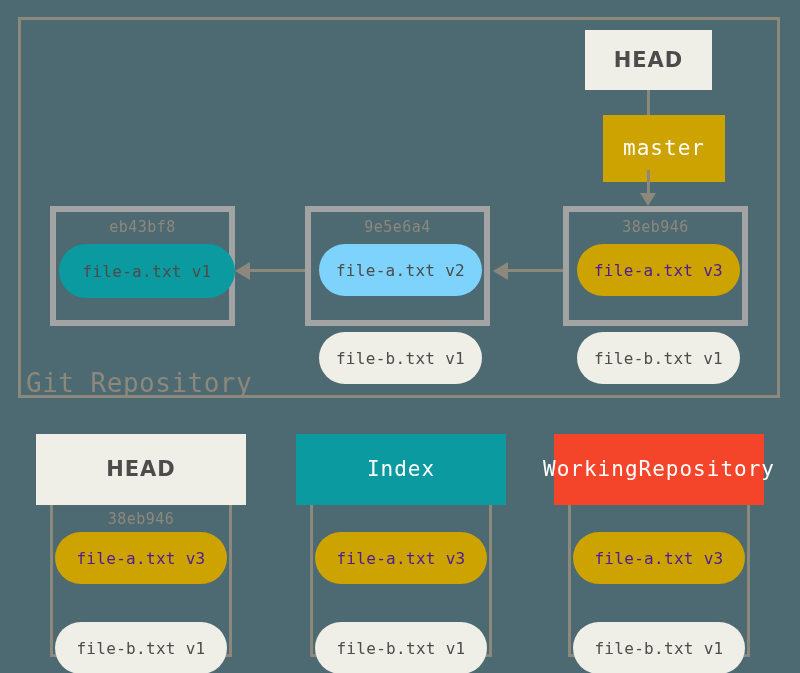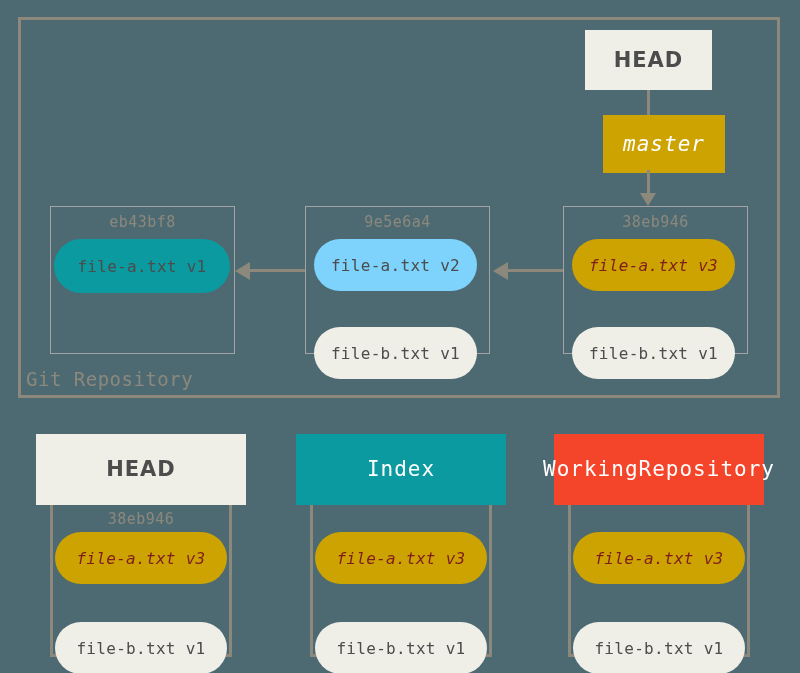--- a/index.html
+++ b/index.html
@@ -30,21 +30,21 @@
     top: 17px;
     width: 762px;
     height: 381px;
     border: 3px solid #8c887c;
     box-sizing: border-box;
   }
   .repo-label {
     position: absolute;
     left: 26px;
     top: 368px;
-    font-size: 19px;
+    font-size: 26px;
     letter-spacing: 0.5px;
     color: #8c887c;
     white-space: nowrap;
   }
 
   
   .refbox {
     position: absolute;
     box-sizing: border-box;
     display: flex;
@@ -62,26 +62,25 @@
     color: #4c4c4c;
     font-size: 21px;
     font-family: "DejaVu Sans", "Liberation Sans", sans-serif;
     font-weight: 600;
     letter-spacing: 1px;
   }
   .refbox.master {
     left: 603px;
     top: 115px;
     width: 122px;
-    height: 58px;
+    height: 67px;
     background: #cca300;
     color: #ffffff;
     font-size: 21px;
     letter-spacing: 1px;
-    font-style: italic;
   }
 
   
   .vline {
     position: absolute;
     width: 3px;
     background: #8c887c;
   }
   .hline {
     position: absolute;
@@ -100,23 +99,23 @@
     width: 0; height: 0;
     border-top: 9px solid transparent;
     border-bottom: 9px solid transparent;
     border-right: 15px solid #8c887c;
   }
 
   
   .commit {
     position: absolute;
     box-sizing: border-box;
-    border: 1px solid #a3a3a3;
+    border: 6px solid #a3a3a3;
     width: 185px;
-    height: 148px;
+    height: 120px;
     top: 206px;
   }
   .commit.c1 { left: 50px; }
   .commit.c2 { left: 305px; }
   .commit.c3 { left: 563px; }
 
   .commit-sha {
     position: absolute;
     top: 6px;
     left: 0;
@@ -134,21 +133,21 @@
     height: 52px;
     border-radius: 26px;
     display: flex;
     align-items: center;
     justify-content: center;
     font-size: 16px;
     letter-spacing: 0.3px;
     white-space: nowrap;
   }
   .pill.teal  { background: #0a9aa0; color: #4c4c4c; }
-  .pill.gold  { background: #cca300; color: #7f1d1d; font-style: italic; }
+  .pill.gold  { background: #cca300; color: #4c1d95; }
   .pill.red   { background: #7dd3fc; color: #4c4c4c; }
   .pill.cream { background: #f0efe7; color: #4c4c4c; margin-top: 32px; }
 
   
   .commit .pill {
     left: 8px;
     width: 163px;
   }
   .commit .pill.row1 { top: 32px; }
   .commit .pill.row2 { top: 88px; }

